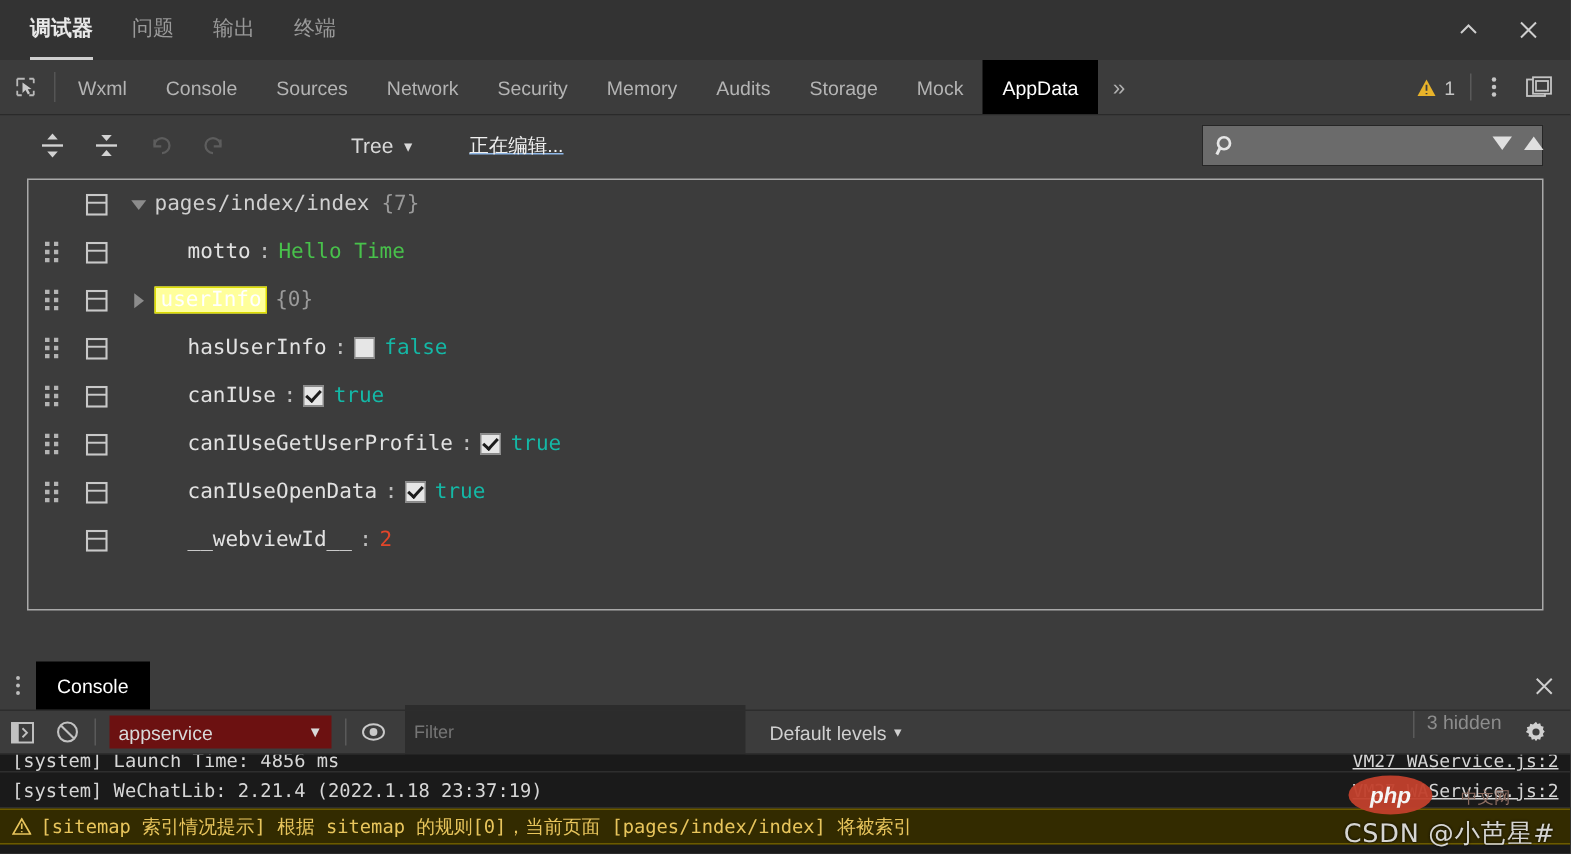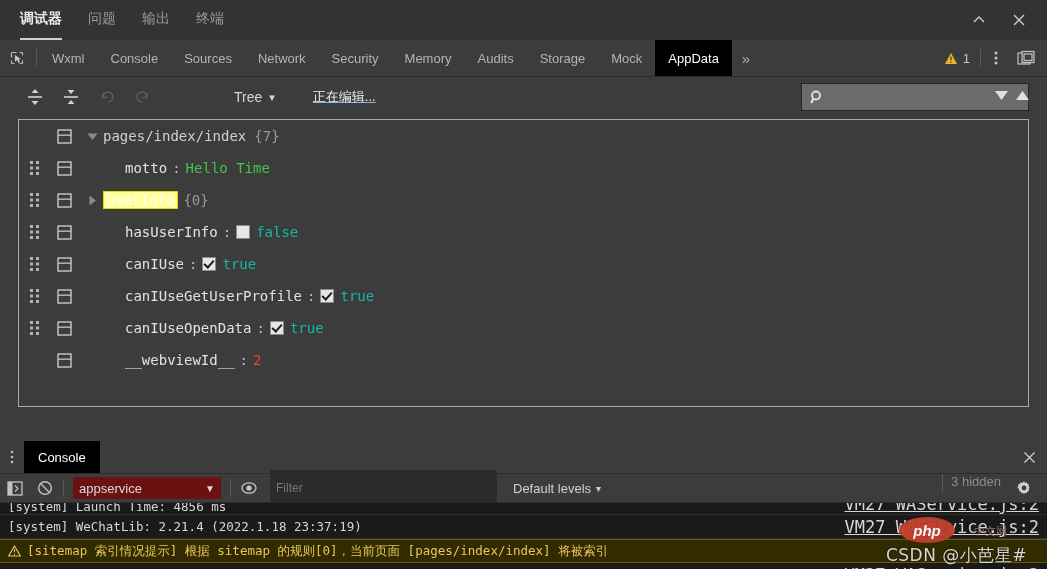--- a/index.html
+++ b/index.html
@@ -178,27 +178,27 @@
   }
   .log-row.warn {
     background: #332b00; color: #e8c55c;
     border-top: 1px solid #6b5a00; border-bottom: 1px solid #6b5a00;
   }
   .log-row.clipped { height: 12px; align-items: flex-end; overflow: hidden; }
   .log-badge { margin-right: 6px; display: inline-flex; }
   .log-src {
     position: absolute; right: 8px;
     color: #d6d6d6; text-decoration: underline;
-    font-family: "DejaVu Sans Mono", monospace; font-size: 17px;
+    font-family: "DejaVu Sans Mono", monospace; font-size: 12px;
   }
   .log-row.warn .log-src { color: #e8c55c; }
 
   
   #watermark {
-    position: absolute; right: 20px; bottom: 2px;
+    position: absolute; right: 10px; bottom: 2px;
     pointer-events: none; display: flex; align-items: flex-end;
     opacity: .92;
   }
   #wm-text { color: #e4e4e4; font-size: 17px; letter-spacing: .5px;
              text-shadow: 0 0 2px #000; font-family: "DejaVu Sans", sans-serif; }
   #wm-php {
     position: absolute; right: 92px; bottom: 26px;
     width: 56px; height: 26px; border-radius: 50%;
     background: #c2402c; color: #fff; font-style: italic; font-weight: bold;
     font-size: 15px; display: flex; align-items: center; justify-content: center;

